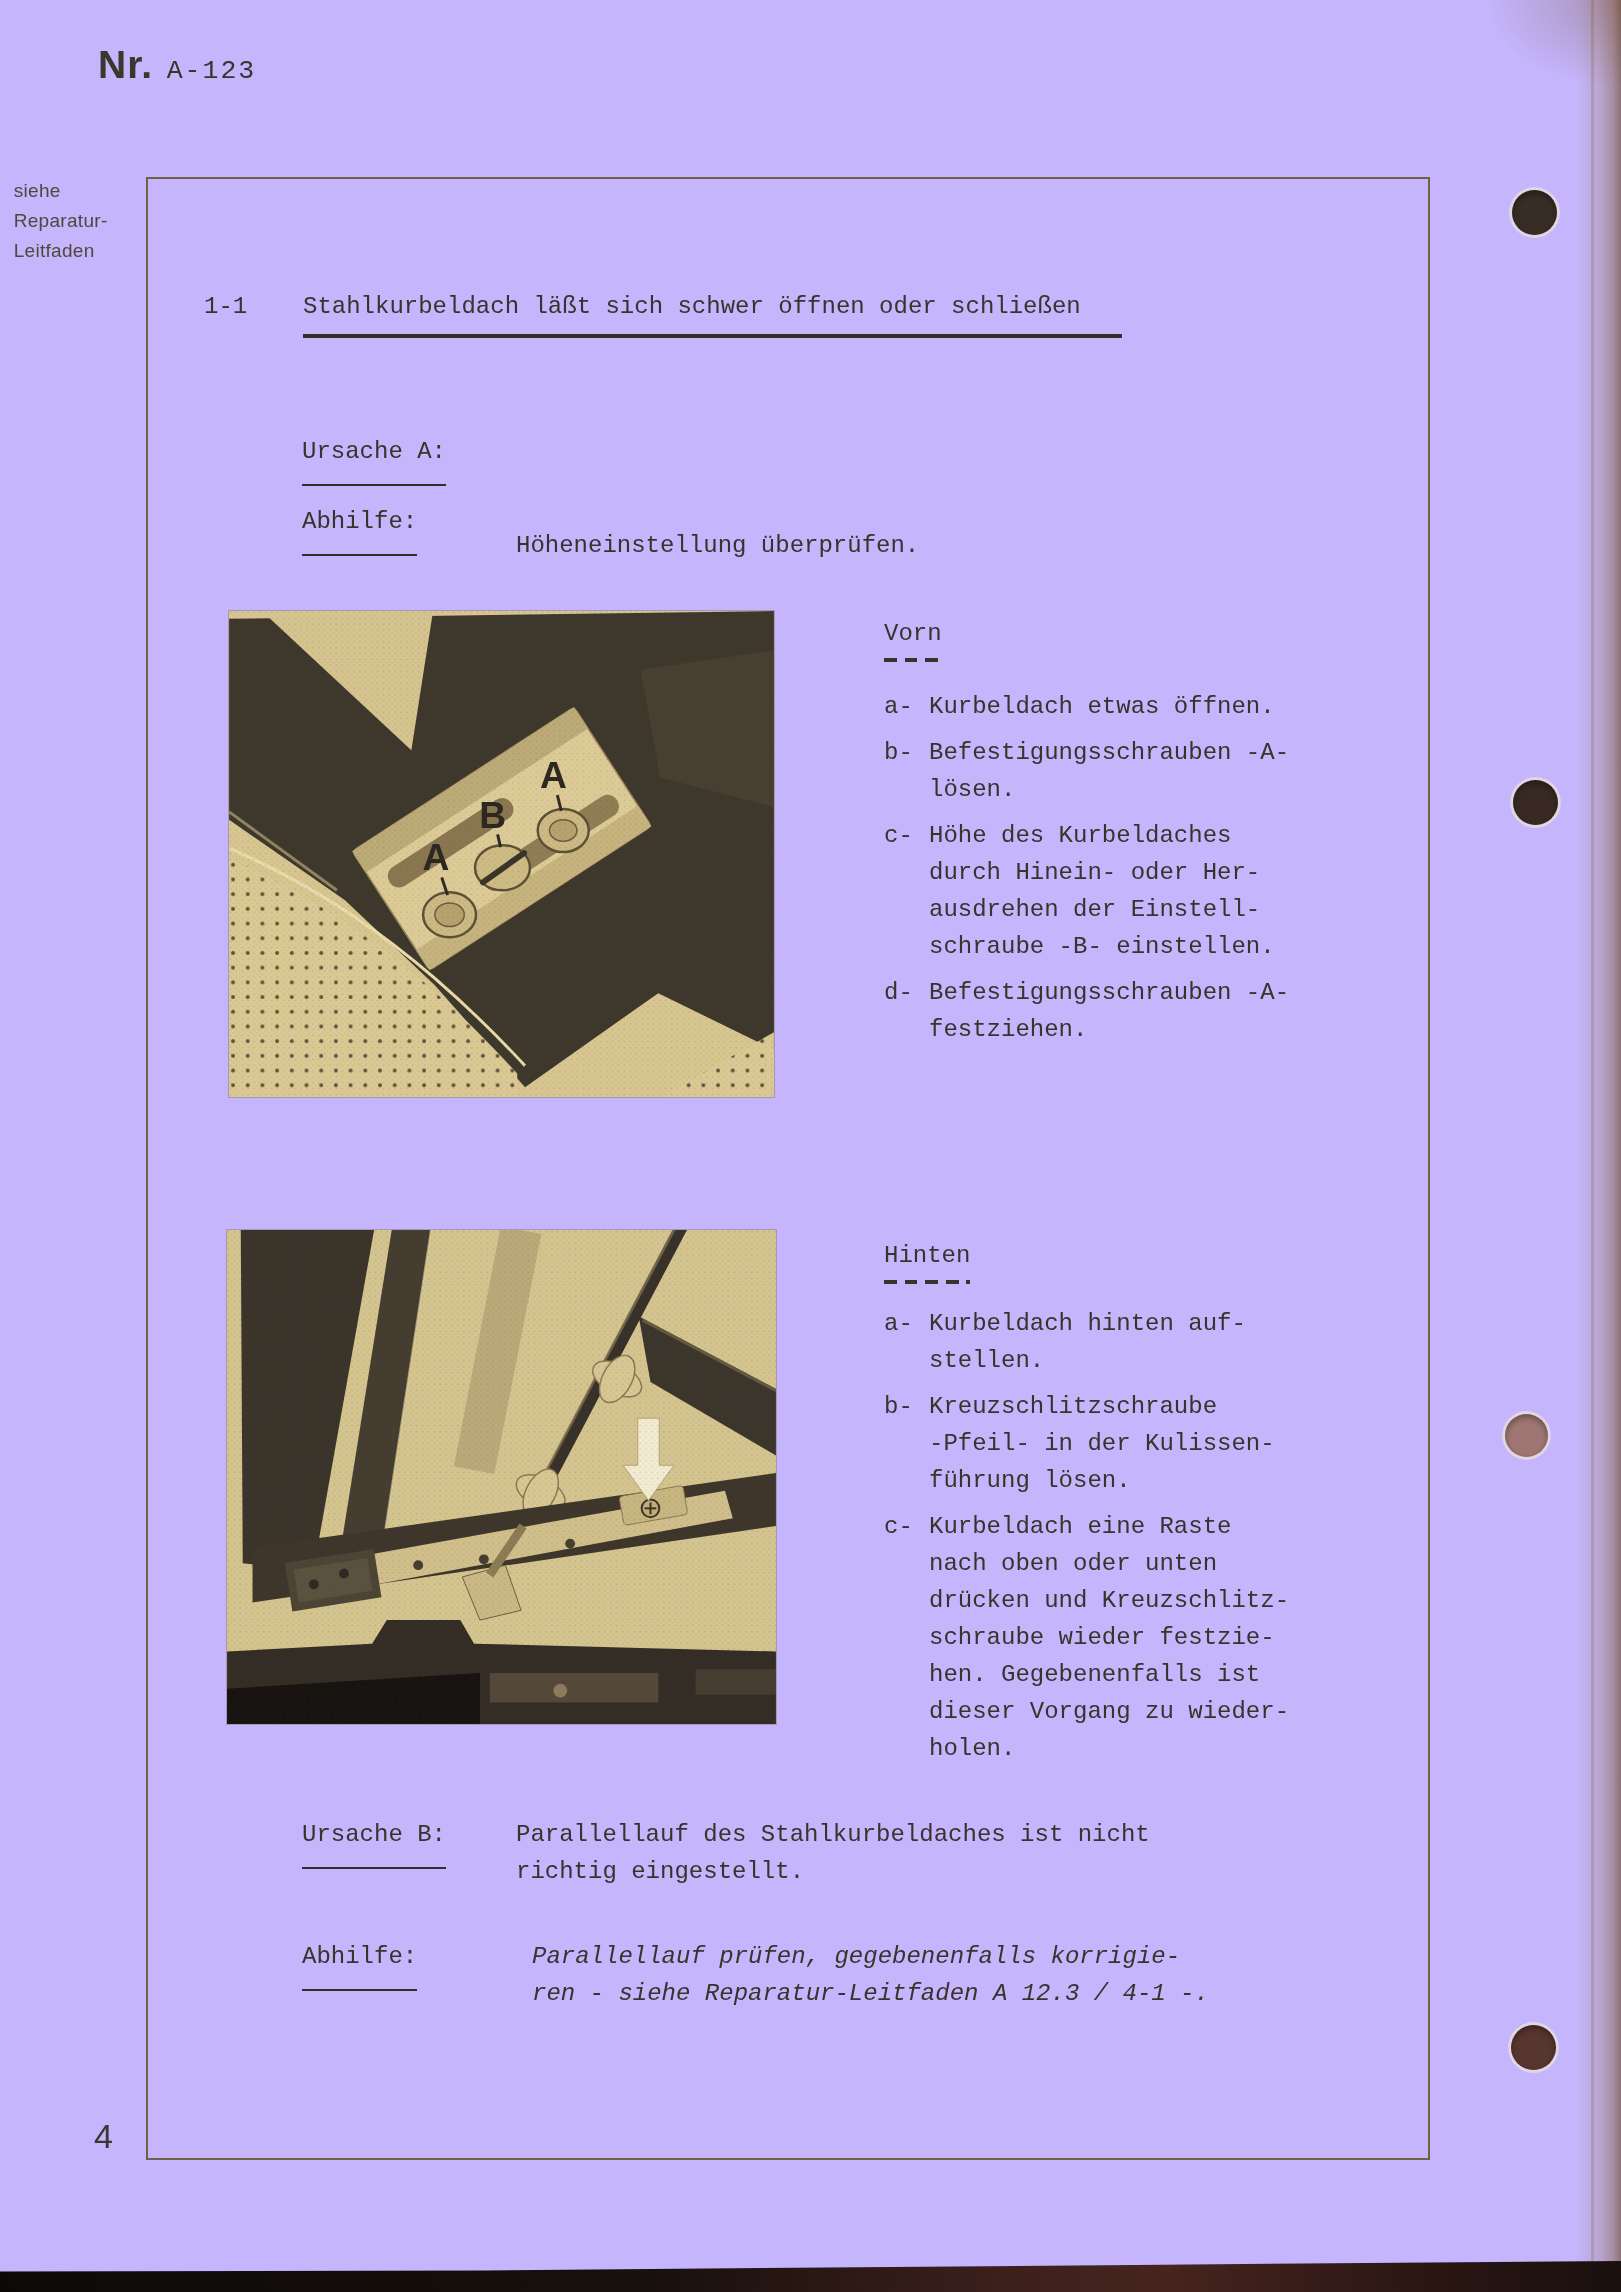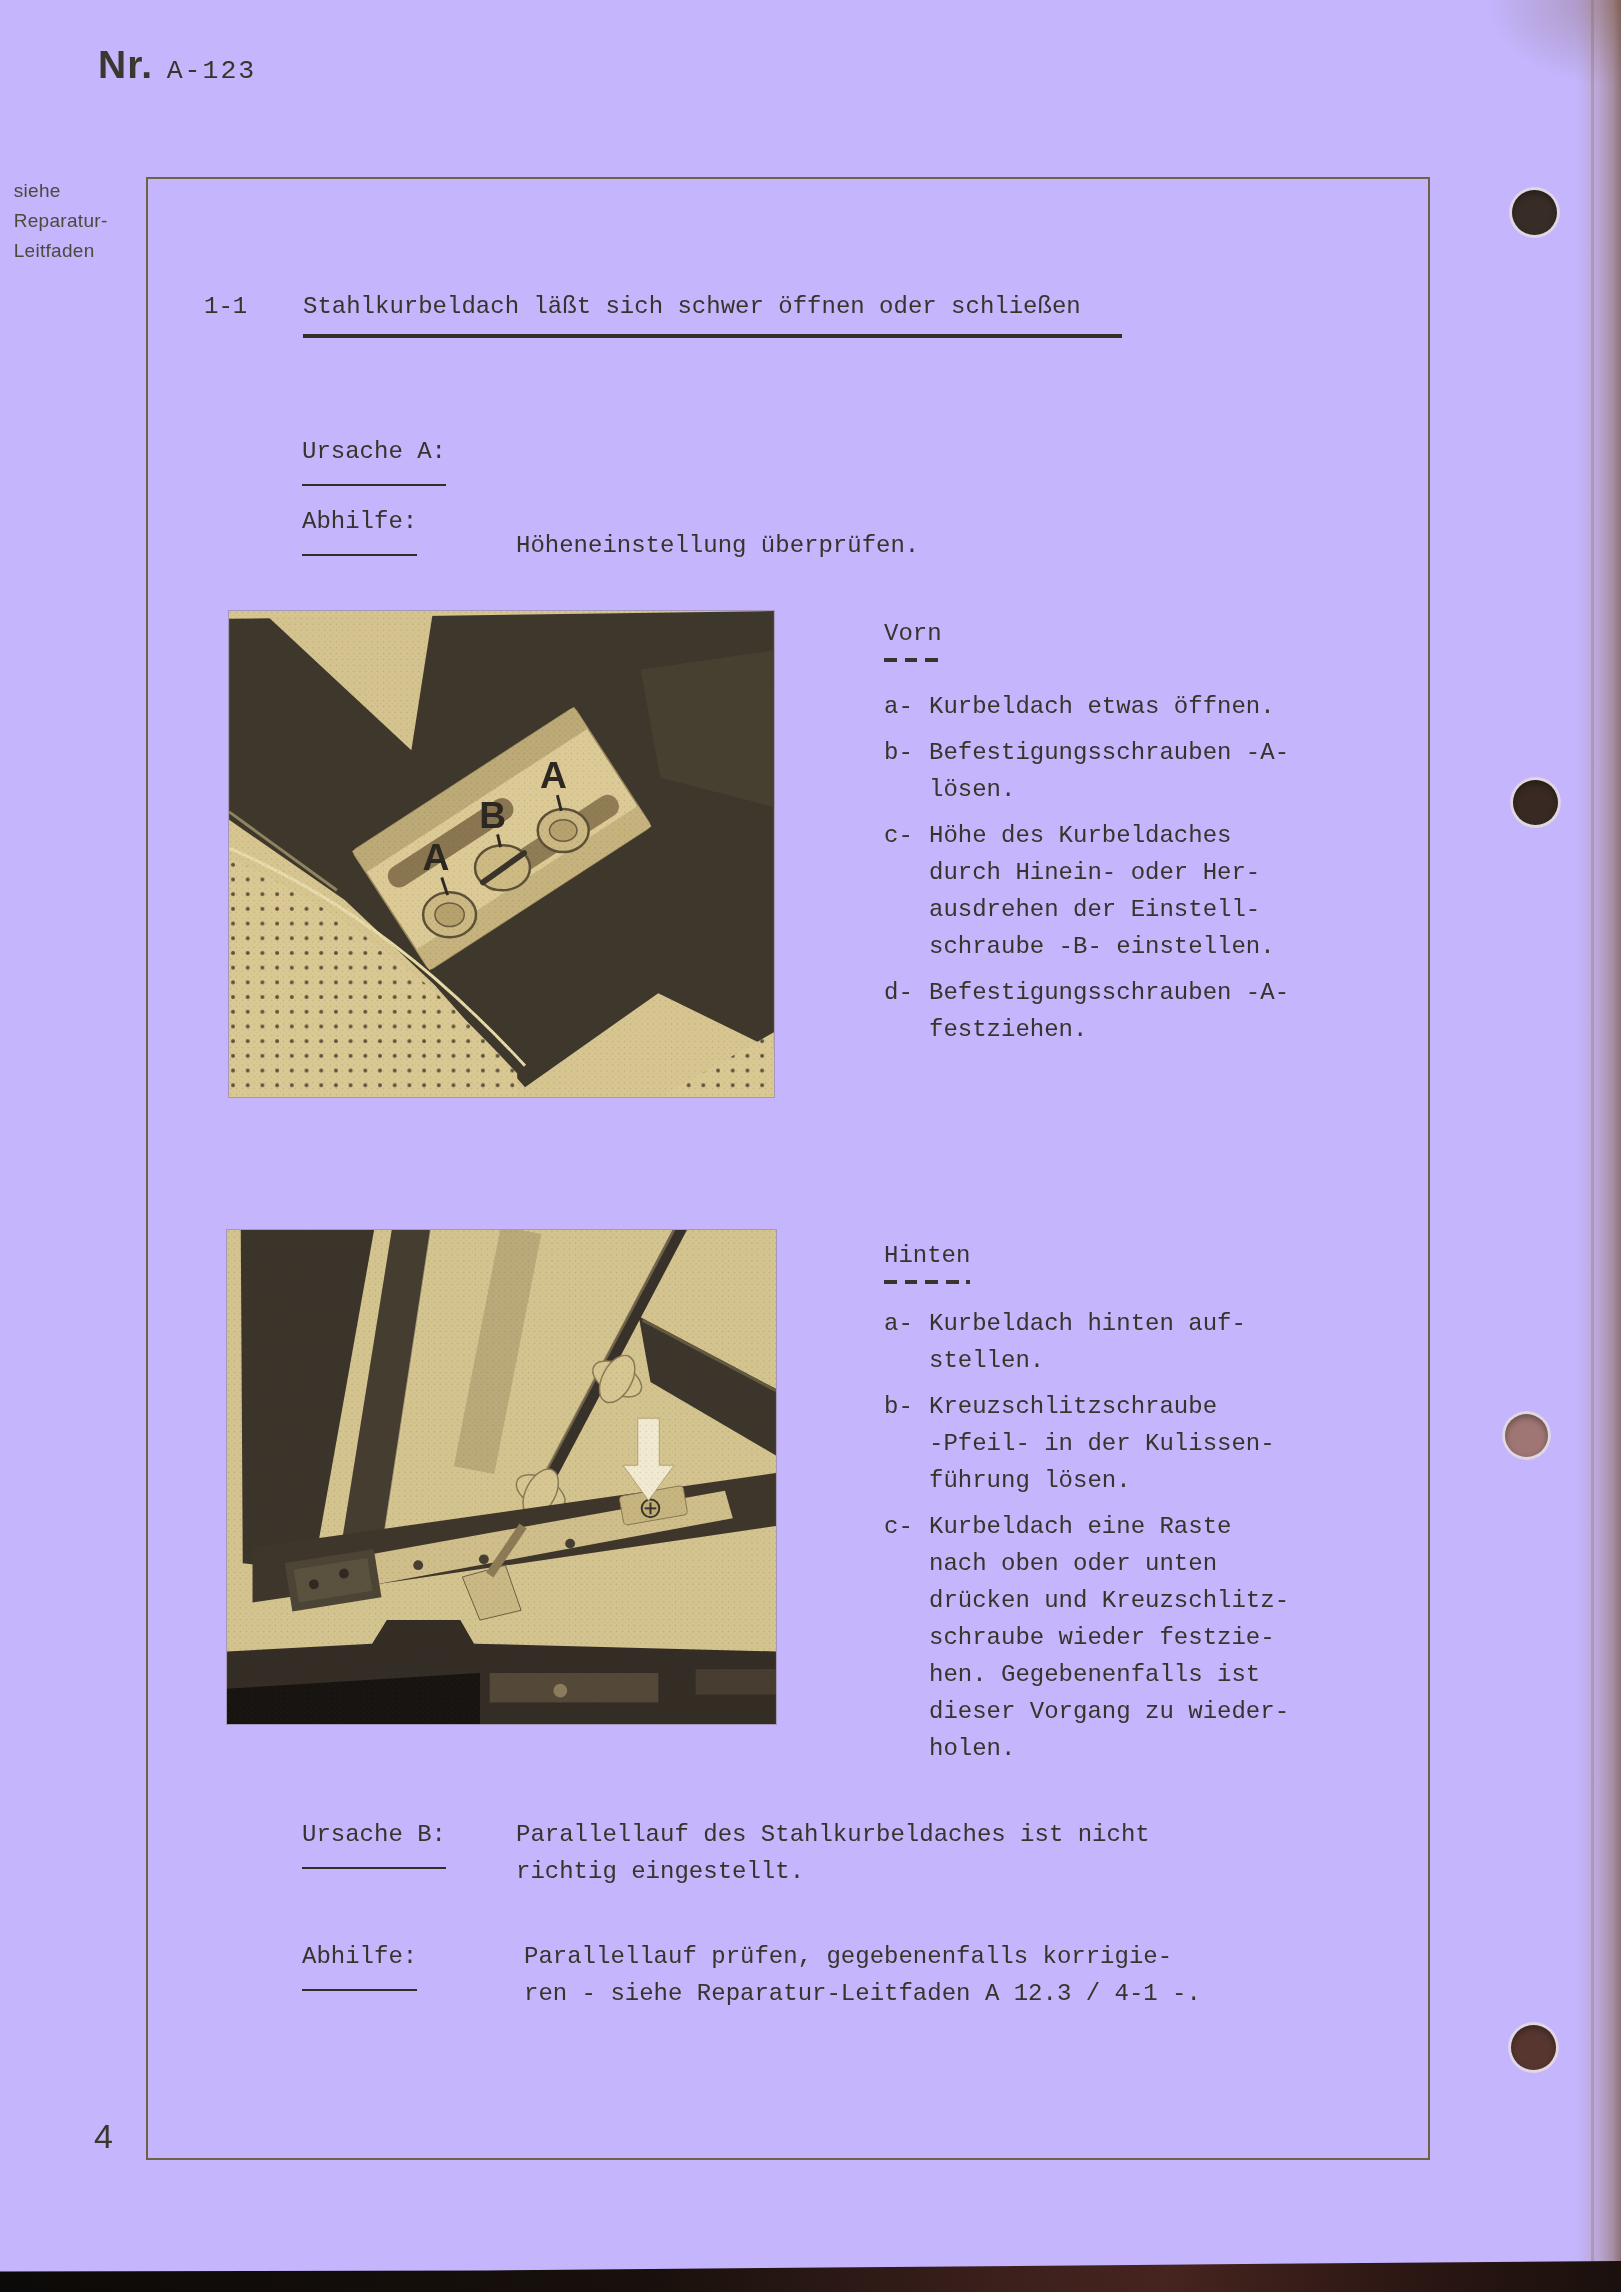--- a/index.html
+++ b/index.html
@@ -240,21 +240,21 @@
 
     <div class="abs mono row-label" style="left:154px; top:1637px;">
       <span class="ul">Ursache B:</span>
     </div>
     <div class="abs mono pre" style="left:368px; top:1637px;">Parallellauf des Stahlkurbeldaches ist nicht
 richtig eingestellt.</div>
 
     <div class="abs mono row-label" style="left:154px; top:1759px;">
       <span class="ul">Abhilfe:</span>
     </div>
-    <div class="abs mono pre" style="left:376px; top:1759px;">Parallellauf prüfen, gegebenenfalls korrigie-
+    <div class="abs mono pre" style="left:384px; top:1759px;font-style:italic;">Parallellauf prüfen, gegebenenfalls korrigie-
 ren - siehe Reparatur-Leitfaden A 12.3 / 4-1 -.</div>
 
   </div>
 
   <div class="abs page-number">4</div>
 
   <div class="abs hole hole-1"></div>
   <div class="abs hole hole-2"></div>
   <div class="abs hole hole-3"></div>
   <div class="abs hole hole-4"></div>

